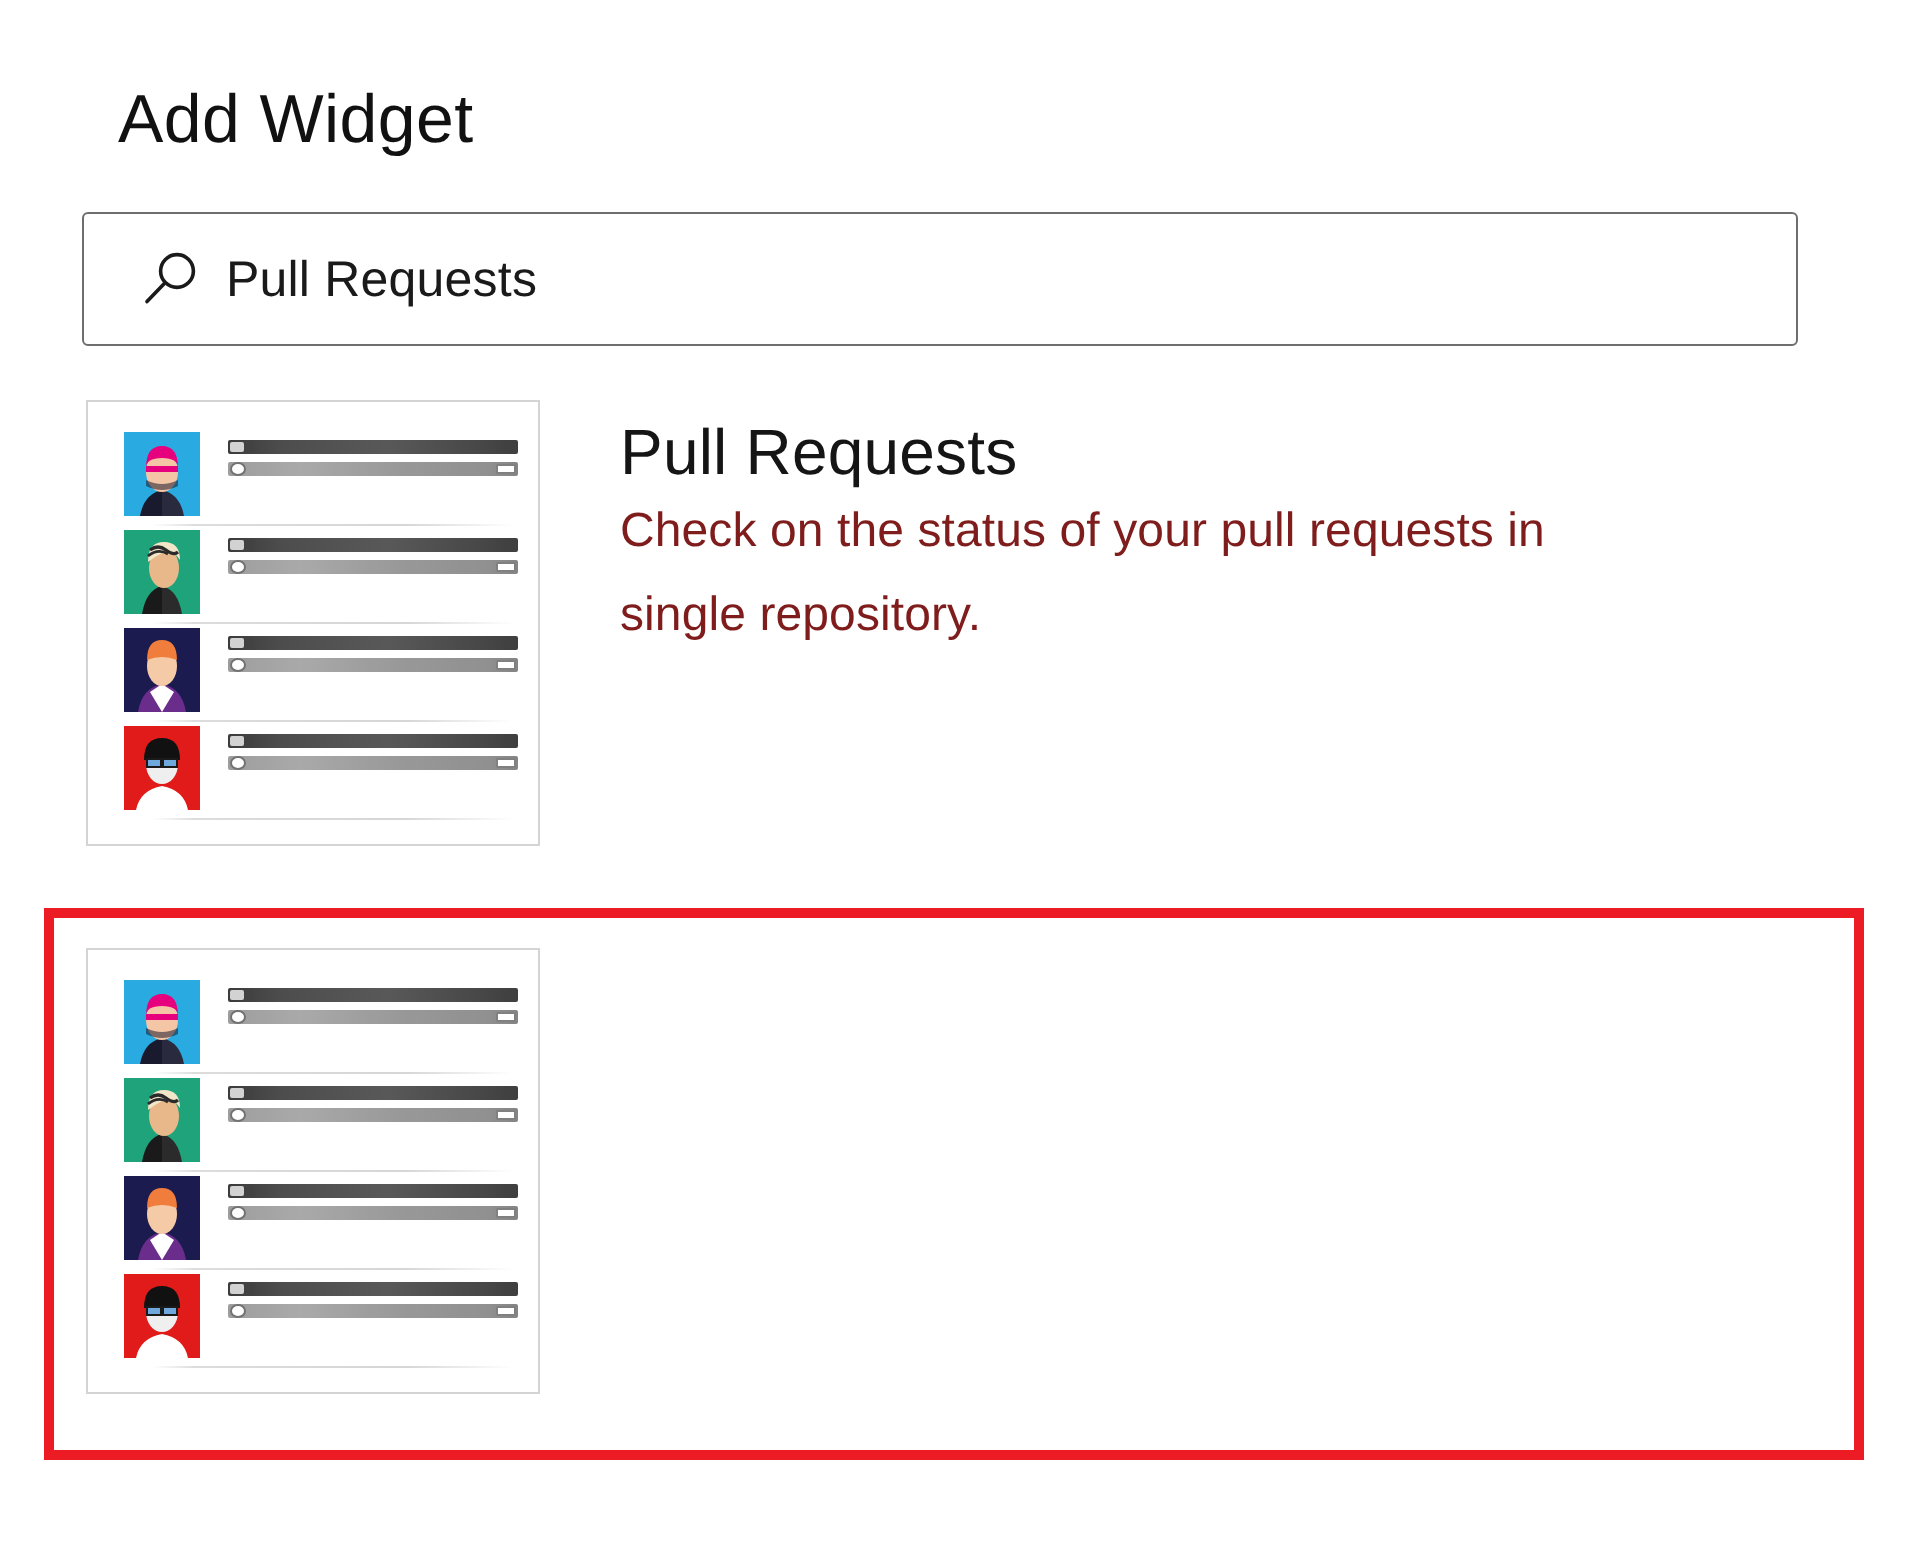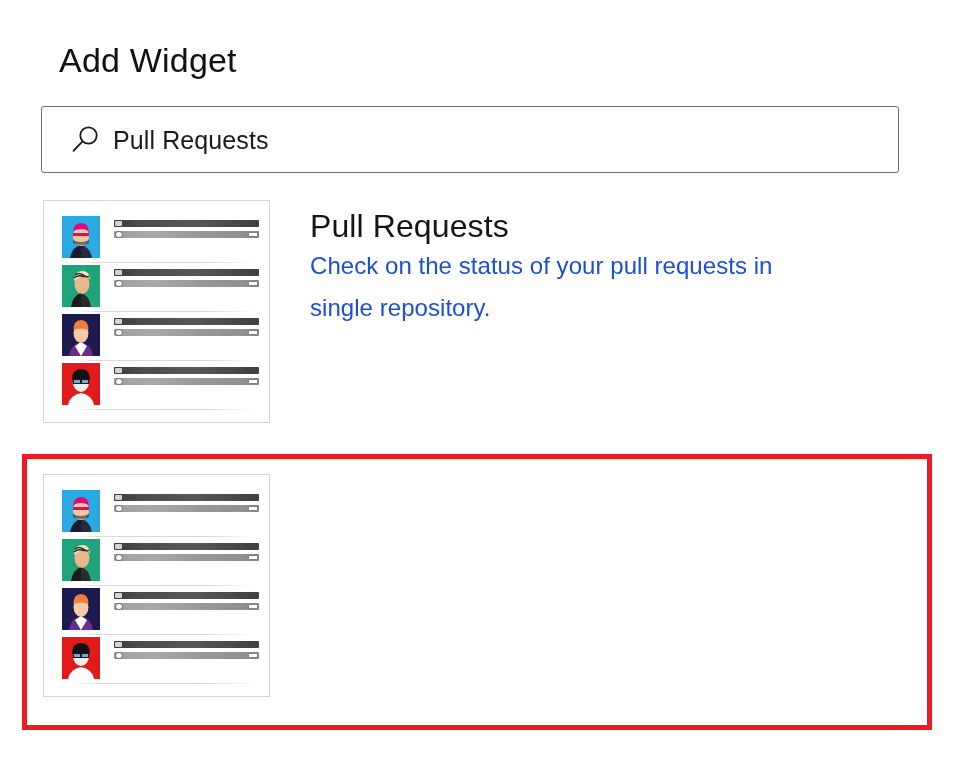--- a/index.html
+++ b/index.html
@@ -191,21 +191,21 @@
     font-weight: 400;
     line-height: 38px;
     color: #151515;
     letter-spacing: 0.1px;
     white-space: nowrap;
   }
   .card-desc {
     font-size: 24px;
     font-weight: 400;
     line-height: 42px;
-    color: #1d4ed8;
+    color: #7f1d1d;
     letter-spacing: 0.05px;
     max-width: 575px;
   }
   #widget-row-0 .card-desc { max-width: 470px; }
 </style>
 </head>
 <body>
 
 <div class="page-title">Add Widget</div>
 

